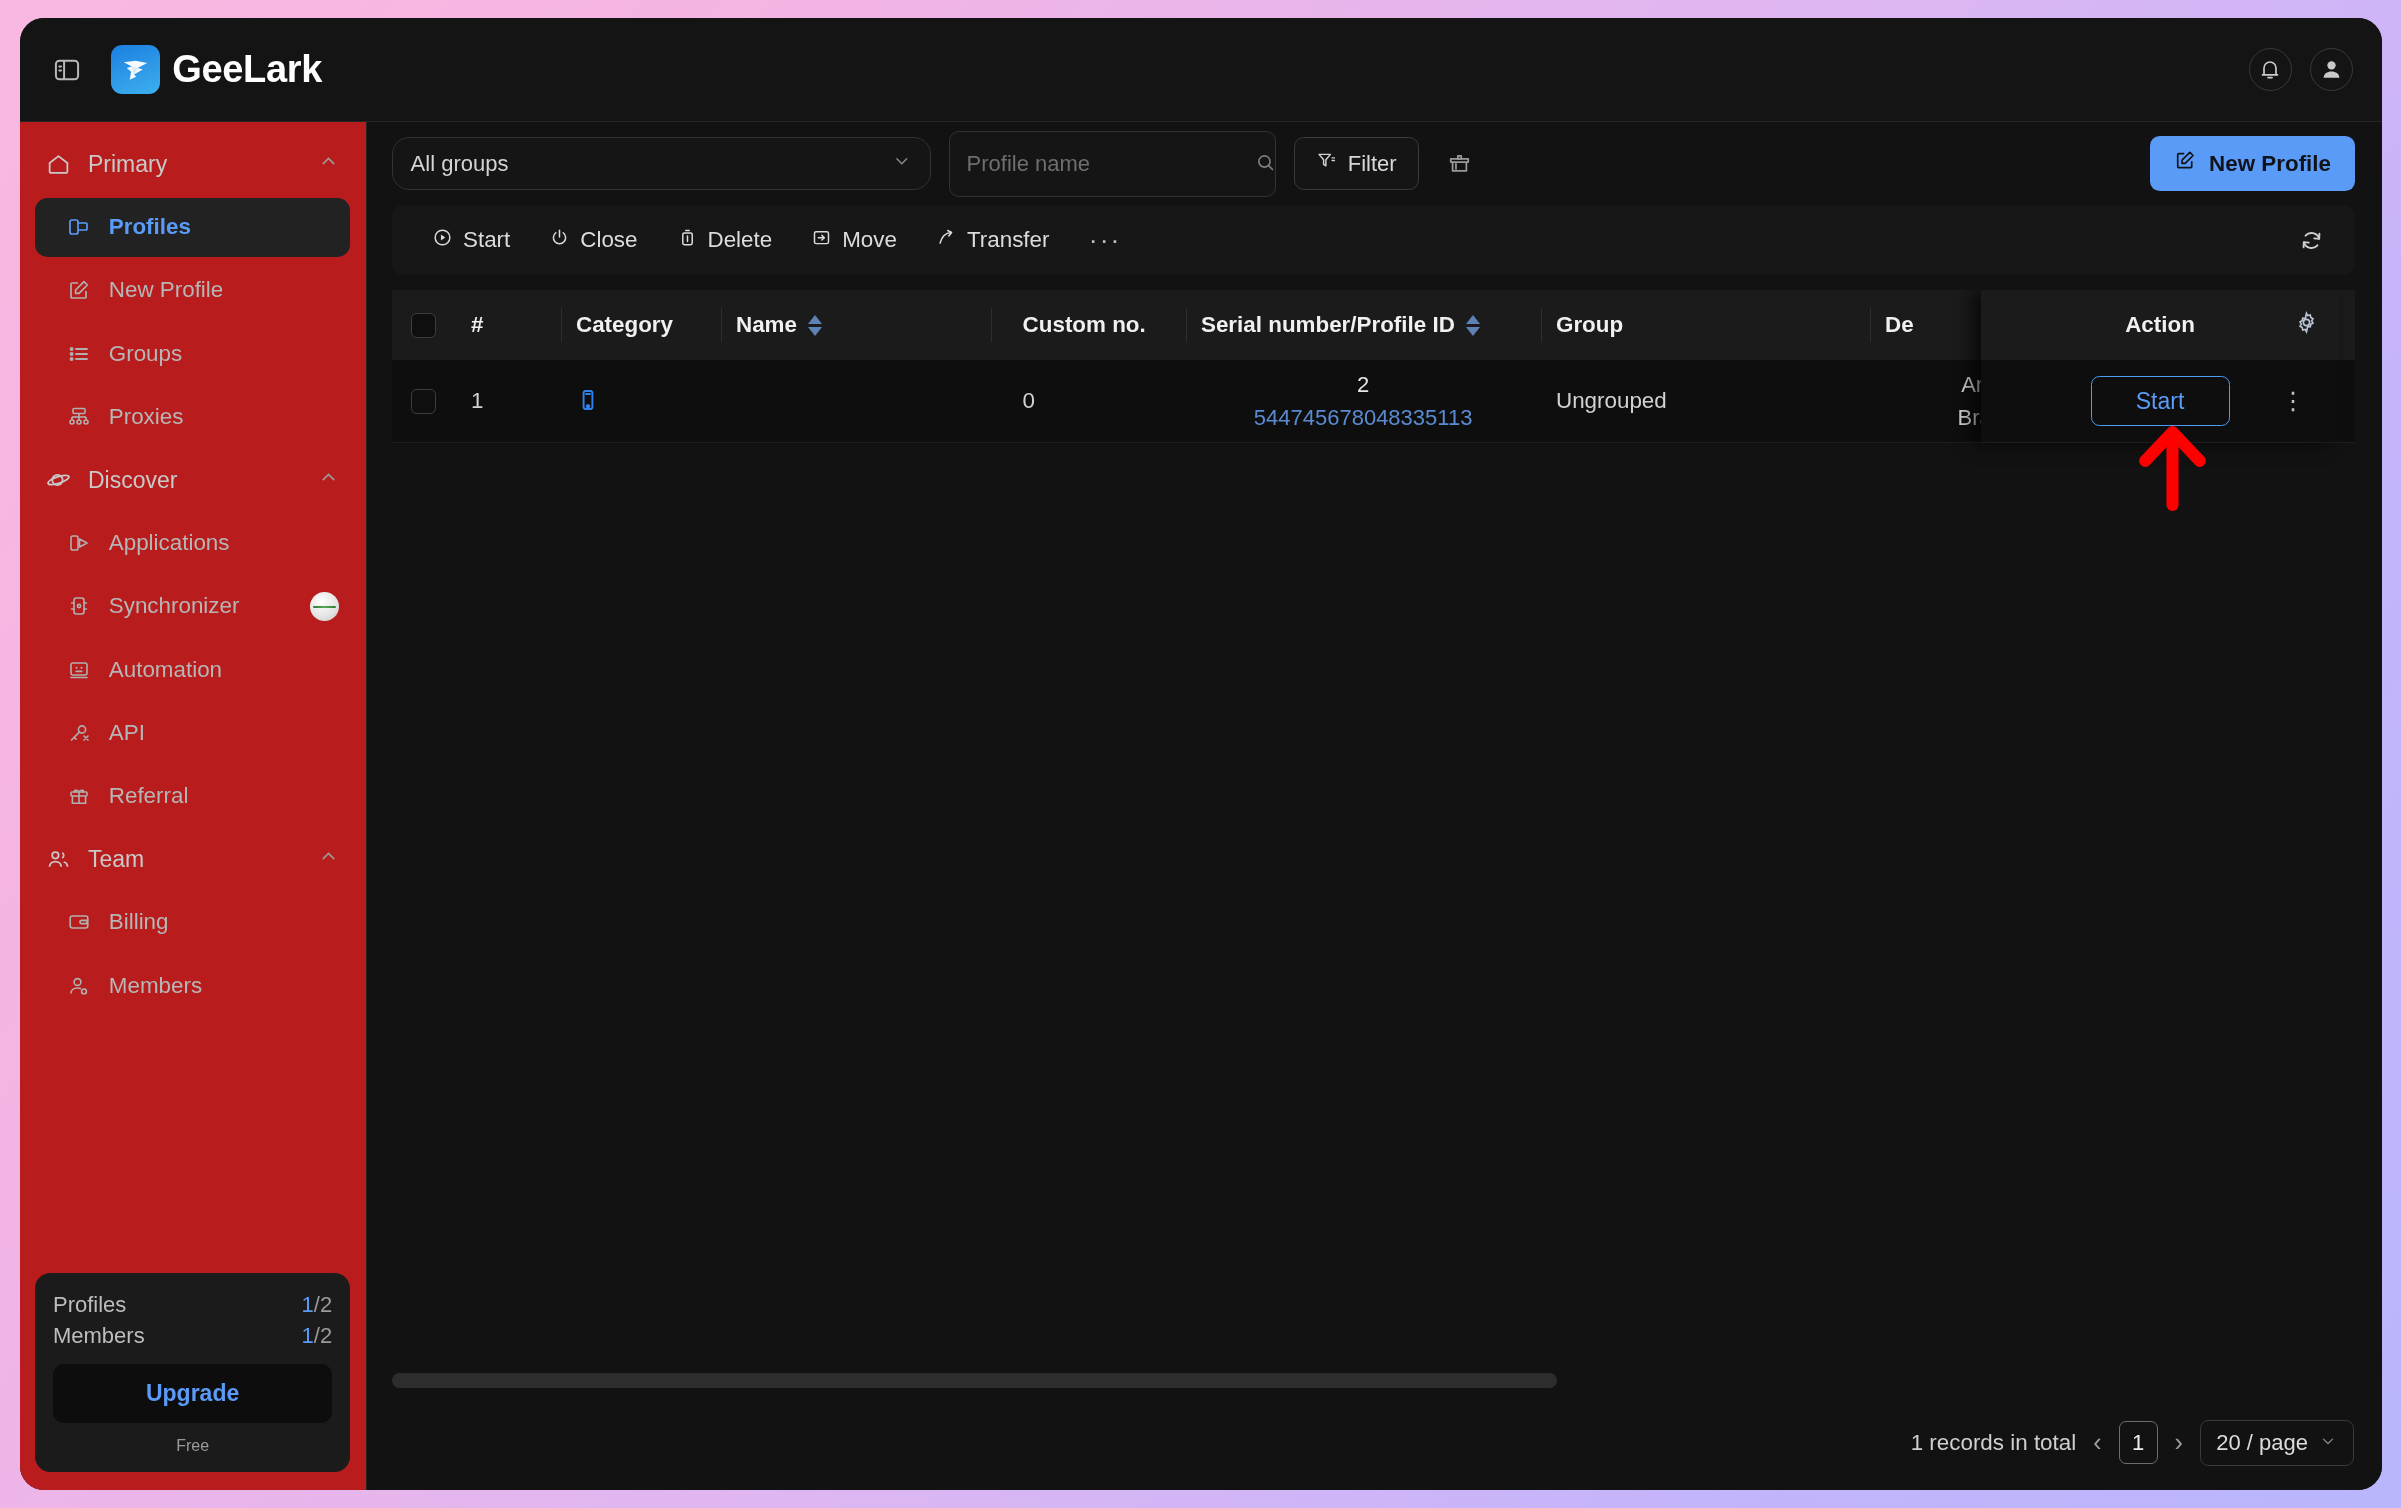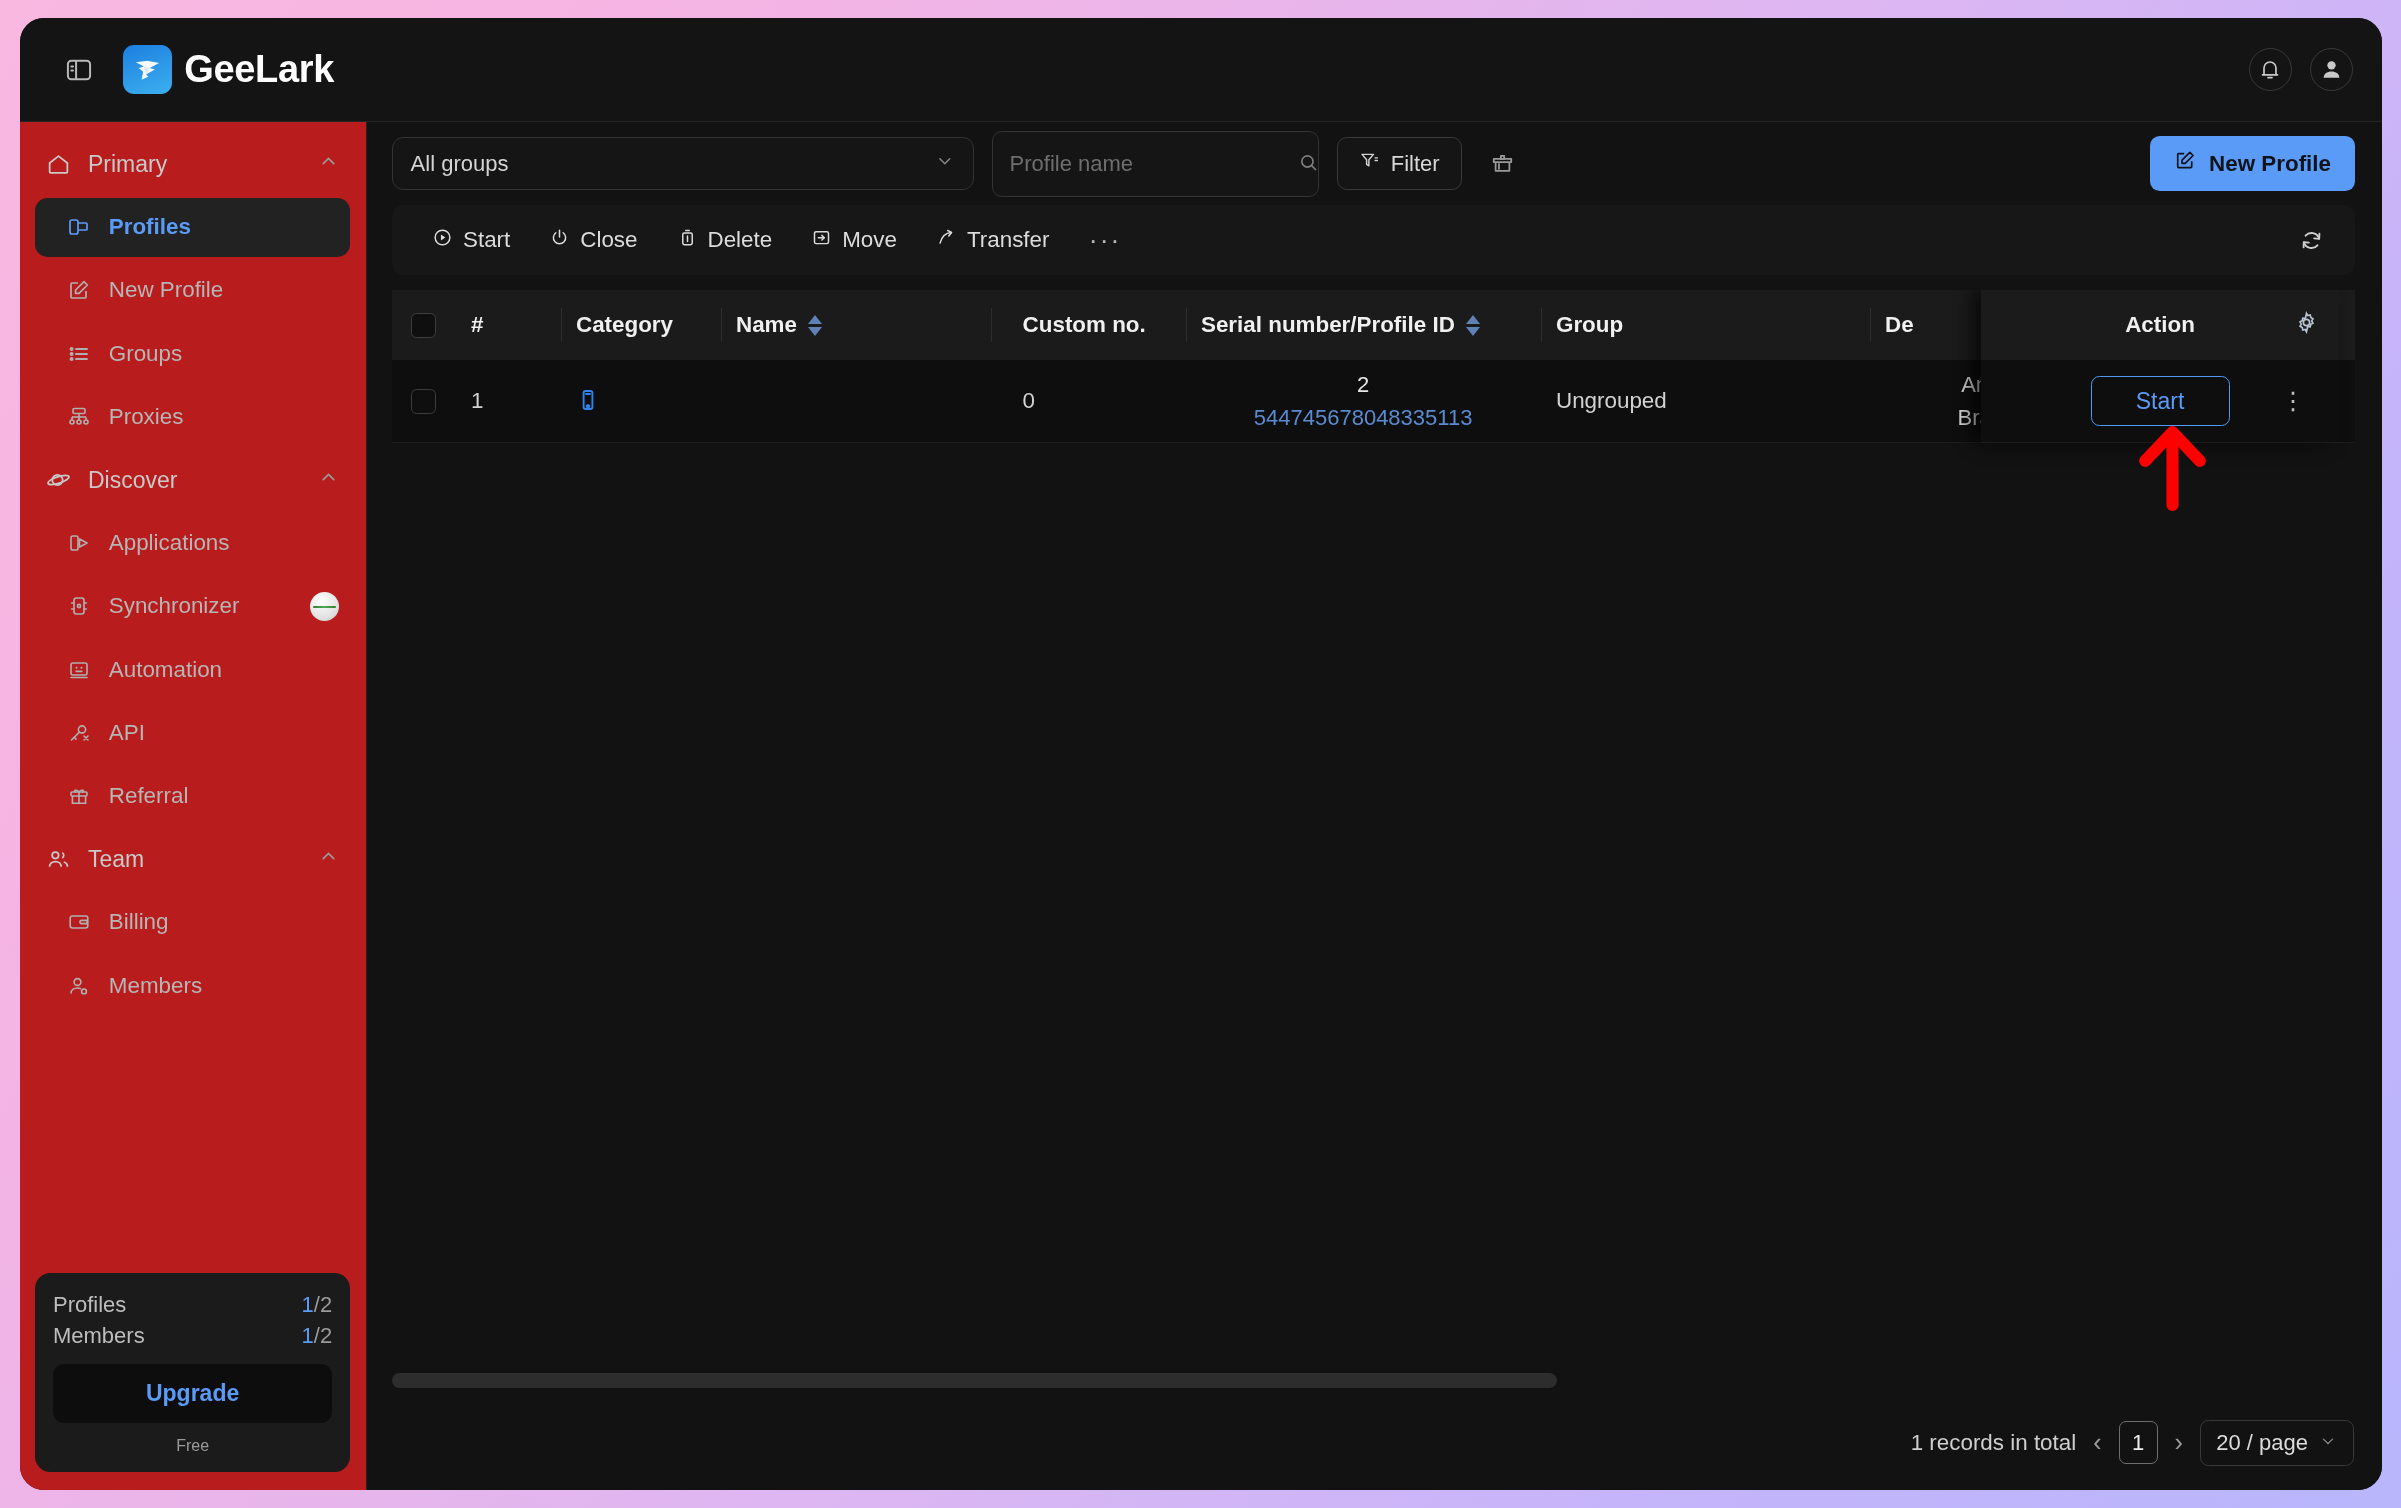--- a/index.html
+++ b/index.html
@@ -11,21 +11,21 @@
   }
   .frame {
     position: absolute; left: 19.6px; top: 18px;
     width: 2362px; height: 1472px;
     background: #121212; border-radius: 24px; overflow: hidden;
     display: flex; flex-direction: column;
   }
   
   .topbar {
     height: 104px; flex: 0 0 104px; background: #141414;
-    display: flex; align-items: center; padding: 0 29px 0 40px;
+    display: flex; align-items: center; padding: 0 29px 0 28px;
     border-bottom: 0.7px solid #252525;
   }
   .panel-toggle { width: 38px; height: 38px; display:flex; align-items:center; justify-content:center; cursor:pointer; }
   .logo-wrap { display: flex; align-items: center; margin-left: 25px; gap: 12.6px; }
   .logo-mark {
     width: 49px; height: 49px; border-radius: 11.2px;
     background: linear-gradient(160deg, #1b7fe0 0%, #2f9ae8 55%, #3bb0ef 100%);
     display: flex; align-items: center; justify-content: center;
   }
   .logo-text { color: #fff; font-size: 38px; font-weight: 700; letter-spacing: -0.3px; }
@@ -75,21 +75,21 @@
     color: #5b9bf8; font-size: 23px; font-weight: 700; cursor: pointer;
   }
   .plan-label { text-align: center; color: #9a9a9a; font-size: 16px; margin-top: 14px; }
   
   .main { flex: 1; display: flex; flex-direction: column; min-width: 0; background: #121212; }
   .filter-bar {
     height: 83px; flex: 0 0 83px; display: flex; align-items: center;
     padding: 0 26.6px 0 25px; gap: 18px;
   }
   .select-box {
-    width: 582px; height: 53px; border: 0.7px solid #333; border-radius: 11px; background: #151515;
+    width: 539px; height: 53px; border: 0.7px solid #333; border-radius: 17px; background: #151515;
     display: flex; align-items: center; padding: 0 18px; color: #d4d4d4; font-size: 22px; cursor: pointer;
   }
   .select-box .sv { flex: 1; }
   .search-box {
     width: 327px; height: 66px; border: 0.7px solid #333; border-radius: 9.8px; background: #151515;
     display: flex; align-items: center; padding: 0 17px; cursor: text;
   }
   .search-box input {
     flex: 1; background: transparent; border: none; outline: none; color: #d4d4d4; font-size: 22px;
     font-family: "Liberation Sans", sans-serif;

